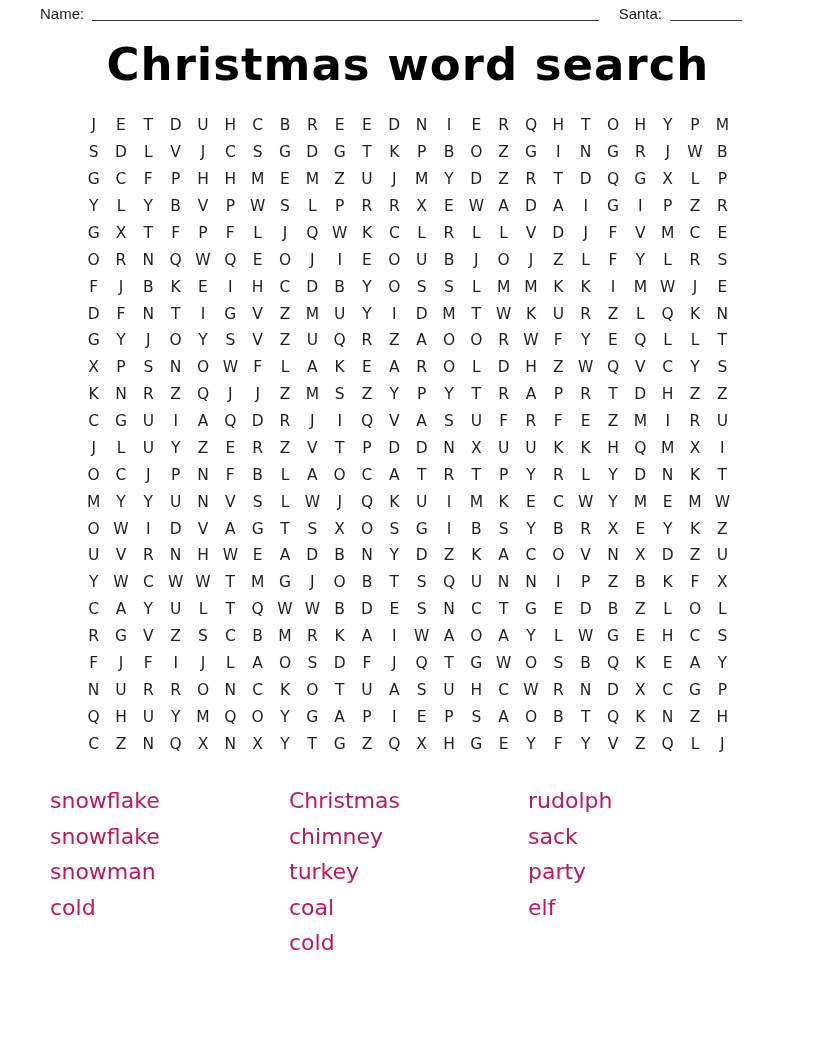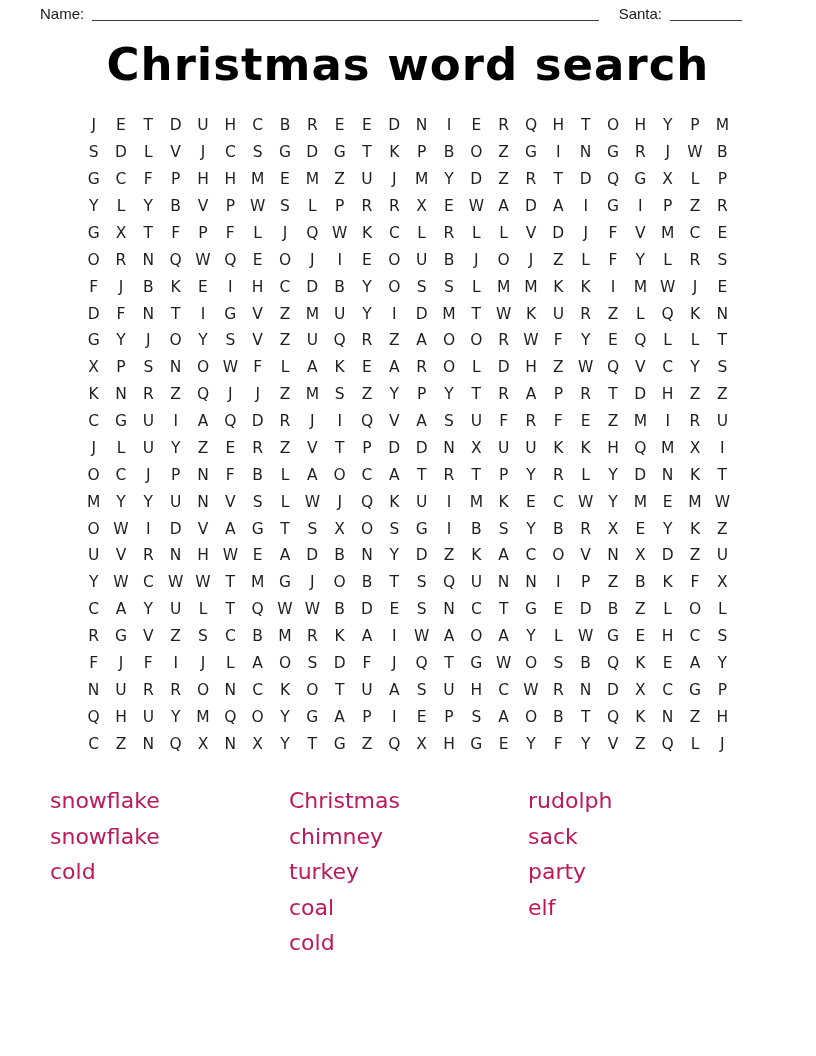--- a/index.html
+++ b/index.html
@@ -664,20 +664,21 @@
     <span class="grid-letter">Z</span>
     <span class="grid-letter">Q</span>
     <span class="grid-letter">L</span>
     <span class="grid-letter">J</span>
   </div>
 
 <div class="word-list" id="word-list">
     <div class="word-column">
       <div class="word-item">snowflake</div>
       <div class="word-item">snowflake</div>
+      <div class="word-item">snowman</div>
       <div class="word-item">cold</div>
     </div>
     <div class="word-column">
       <div class="word-item">Christmas</div>
       <div class="word-item">chimney</div>
       <div class="word-item">turkey</div>
       <div class="word-item">coal</div>
       <div class="word-item">cold</div>
     </div>
     <div class="word-column">

